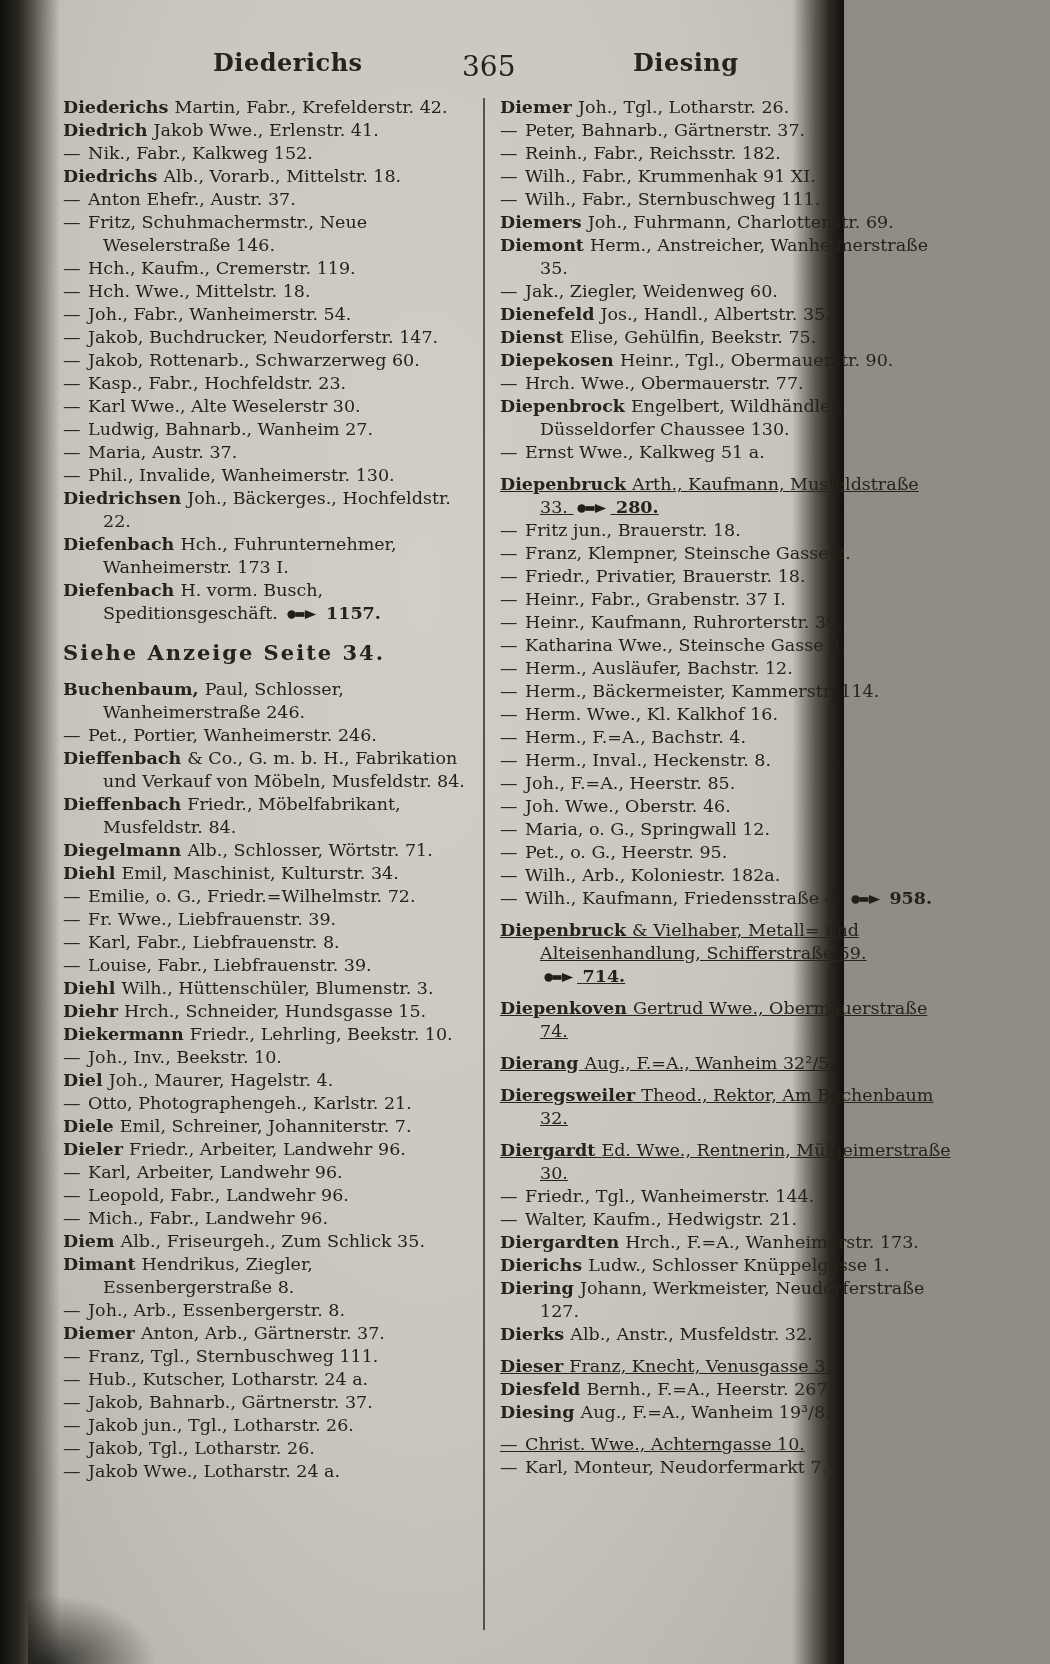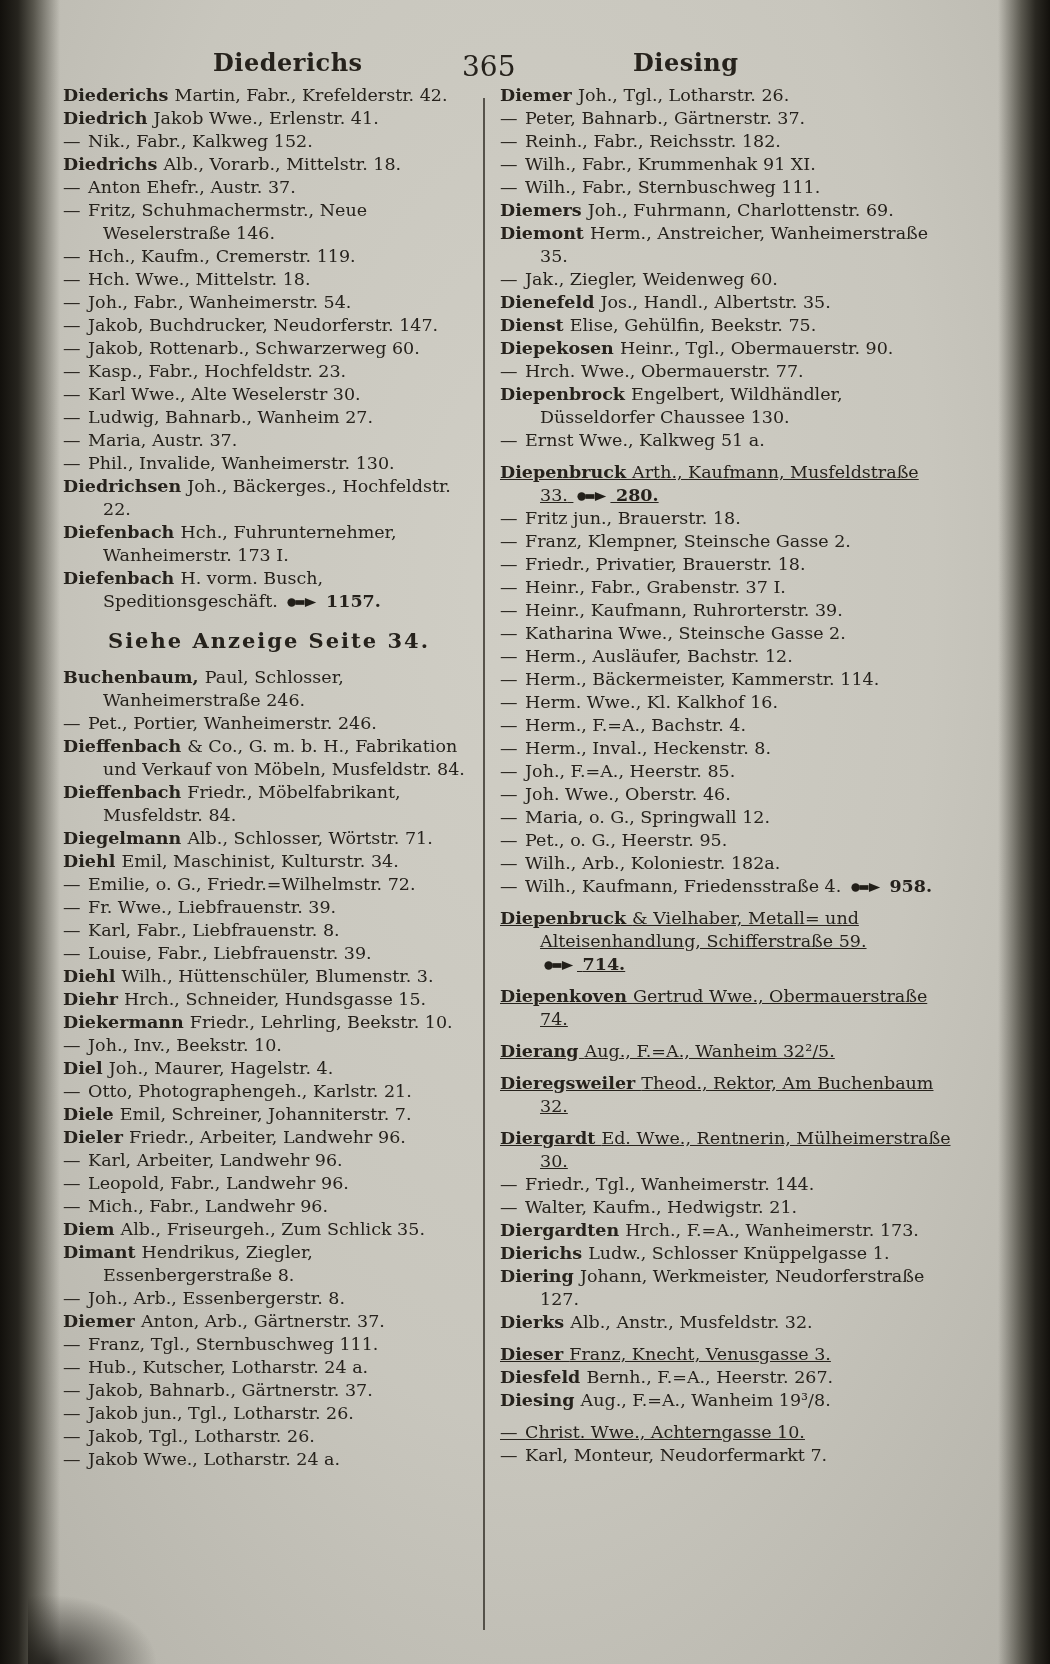--- a/index.html
+++ b/index.html
@@ -2,45 +2,45 @@
 <html><head>
 <meta charset="utf-8">
 <style>
   html,body{margin:0;padding:0;}
   body{
     width:1050px;height:1664px;overflow:hidden;
     font-family:"DejaVu Serif","Liberation Serif",serif;
     background:#8f8d85;
   }
   .page{
-    position:relative;width:1050px;height:1664px;
+    position:relative;width:844px;height:1664px;
     background:radial-gradient(ellipse at 50% 35%, #d0cec5 0%, #c8c6bd 55%, #b3b1a8 100%);
     color:#26221c;
   }
   .edge{position:absolute;top:0;bottom:0;pointer-events:none;}
   .edge-left{left:0;width:60px;
     background:linear-gradient(to right,#12100c 0%,#26241e 30%,#56544b 55%,rgba(200,198,189,0) 100%);}
   .edge-right{right:0;width:52px;
     background:linear-gradient(to left,#12100c 0%,#2a2822 28%,#5a584f 55%,rgba(200,198,189,0) 100%);}
   .smudge{position:absolute;left:28px;bottom:0;width:130px;height:70px;pointer-events:none;
     background:radial-gradient(ellipse at 15% 100%, rgba(18,16,12,.8) 0%, rgba(18,16,12,0) 70%);}
   .header{position:absolute;top:48px;left:0;width:100%;height:36px;}
   .h-left{position:absolute;left:213px;font-weight:bold;font-size:24px;letter-spacing:.5px;}
   .h-num{position:absolute;left:462px;font-size:28px;top:2px;}
   .h-right{position:absolute;left:633px;font-weight:bold;font-size:24px;letter-spacing:.5px;}
   .divider{position:absolute;left:483px;top:98px;height:1532px;width:2px;background:#38352d;opacity:.8;}
-  .col{position:absolute;top:84px;font-size:17.5px;line-height:23px;text-align:left;}
+  .col{position:absolute;top:96px;font-size:17.5px;line-height:23px;text-align:left;}
   .col-left{left:63px;width:412px;}
   .col-right{left:500px;width:452px;}
   .entry{padding-left:40px;text-indent:-40px;}
   .entry.gap{margin-top:9px;text-decoration:underline;}
   .entry .head{font-weight:bold;}
   .entry .dash{letter-spacing:1px;}
   .notice{
-    font-weight:bold;font-size:21px;letter-spacing:2px;text-align:center;
+    font-weight:bold;font-size:21px;letter-spacing:2px;
     margin:16px 0 14px 0;
   }
   .phone{white-space:nowrap;}
   .ph-icon{fill:#221f19;vertical-align:-1px;margin:0 3px 0 4px;}
   .phone b{font-weight:bold;}
 </style>
 </head>
 <body>
 
 <div class="page">

